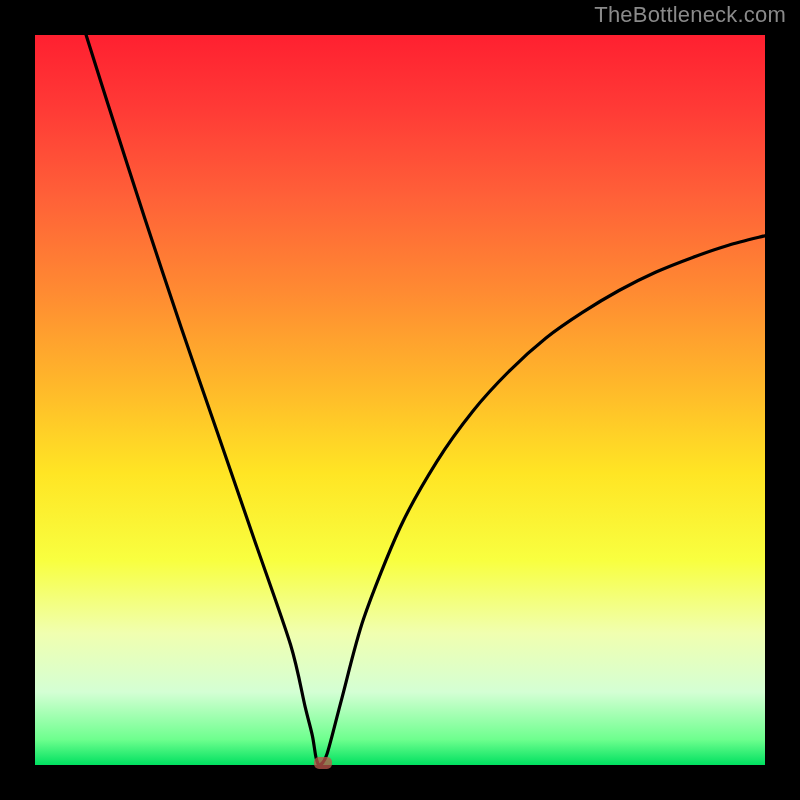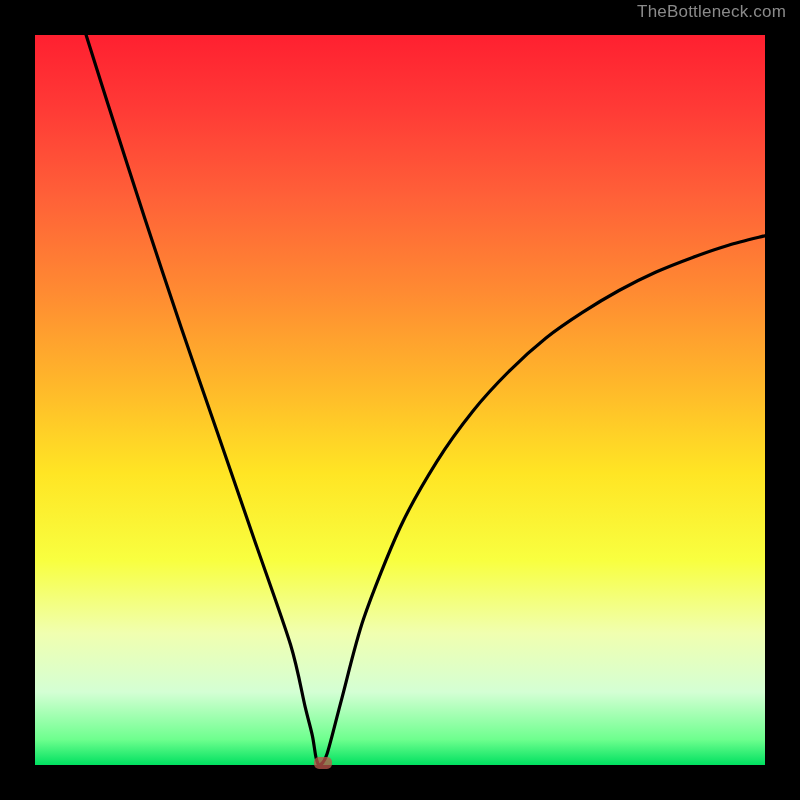--- a/index.html
+++ b/index.html
@@ -14,21 +14,21 @@
   .frame {
     position: relative;
     width: 800px;
     height: 800px;
     background: #000;
   }
   .watermark {
     position: absolute;
     top: 2px;
     right: 14px;
-    font-size: 17px;
+    font-size: 22px;
     color: #8a8a8a;
     font-weight: 400;
     letter-spacing: 0.2px;
     user-select: none;
   }
   .plot-area {
     position: absolute;
     left: 35px;
     top: 35px;
     width: 730px;

